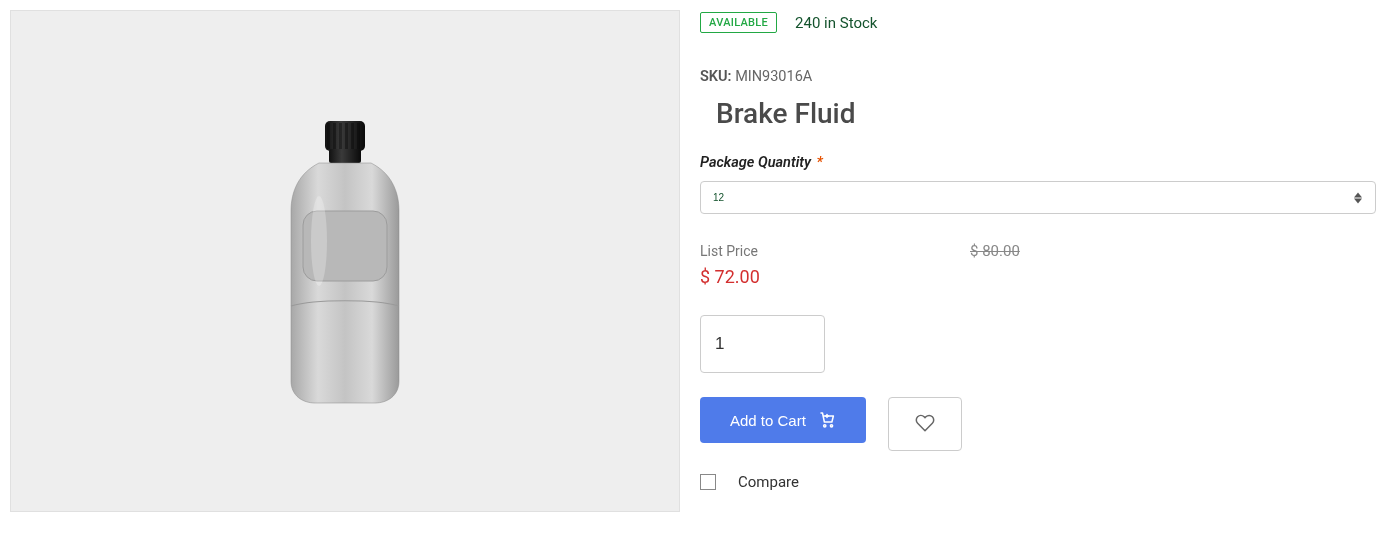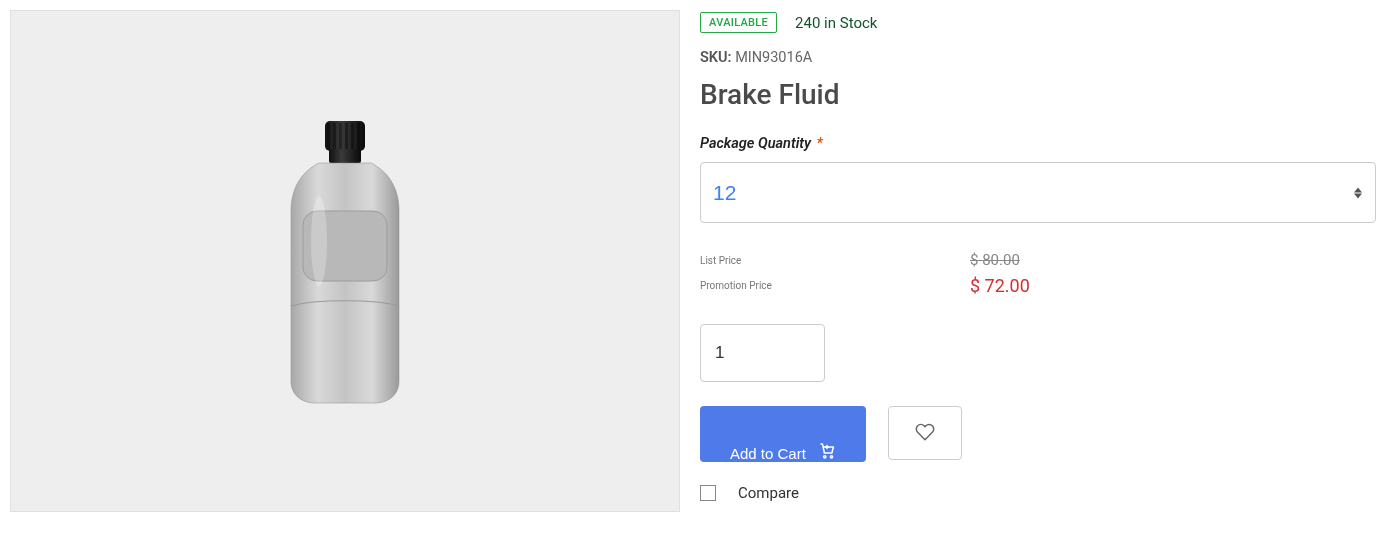--- a/index.html
+++ b/index.html
@@ -38,21 +38,21 @@
       height: 300px;
     }
     .right-col {
       flex: 1;
       padding-top: 2px;
     }
     .stock-row {
       display: flex;
       align-items: center;
       gap: 18px;
-      margin-bottom: 16px;
+      margin-bottom: 35px;
     }
     .available-badge {
       border: 1px solid #22a844;
       color: #22a844;
       font-size: 11px;
       letter-spacing: 0.3px;
       padding: 3px 8px;
       border-radius: 2px;
       font-weight: 500;
     }
@@ -66,21 +66,21 @@
       margin-bottom: 12px;
     }
     .meta-line b {
       font-weight: 600;
       color: #555;
     }
     .title {
       font-size: 28px;
       color: #4a4a4a;
       font-weight: 500;
-      margin: 10px 0 16px 0;
+      margin: 10px 0 16px 16px;
     }
     .pkg-section {
       margin-top: 24px;
     }
     .pkg-label {
       font-weight: 600;
       font-size: 14.5px;
       color: #222;
       margin-bottom: 10px;
       font-style: italic;
@@ -90,26 +90,26 @@
       margin-left: 2px;
     }
     .select-wrap {
       position: relative;
       width: 100%;
     }
     .select-box {
       width: 100%;
       border: 1px solid #ccc;
       border-radius: 4px;
-      padding: 18px 12px;
-      font-size: 21px;
+      padding: 10px 12px;
+      font-size: 10px;
       appearance: none;
       -webkit-appearance: none;
       background: #fff;
-      color: #3b82f6;
+      color: #14532d;
       cursor: pointer;
     }
     .select-caret {
       position: absolute;
       right: 14px;
       top: 50%;
       transform: translateY(-50%);
       pointer-events: none;
       display: flex;
       flex-direction: column;
@@ -131,21 +131,21 @@
       margin-top: 28px;
     }
     .price-row {
       display: flex;
       align-items: center;
       margin-bottom: 6px;
     }
     .price-label {
       width: 270px;
       color: #777;
-      font-size: 10px;
+      font-size: 14px;
     }
     .list-price-val {
       color: #888;
       font-size: 15px;
       text-decoration: line-through;
     }
     .promo-price-val {
       color: #d32f2f;
       font-size: 18px;
       font-weight: 400;
@@ -165,25 +165,25 @@
       gap: 22px;
       margin-top: 24px;
       align-items: stretch;
     }
     .add-cart-btn {
       background: #4f7bea;
       color: #fff;
       border: none;
       border-radius: 4px;
       padding: 0 30px;
-      height: 56px;
+      height: 46px;
       font-size: 15px;
       cursor: pointer;
       display: flex;
-      align-items: flex-end;
+      align-items: center;
       gap: 12px;
     }
     .cart-icon svg {
       width: 18px;
       height: 18px;
       stroke: #fff;
       fill: none;
     }
     .wish-btn {
       width: 74px;
@@ -302,21 +302,20 @@
         </div>
       </div>
     </div>
 
     <div class="price-block">
       <div class="price-row">
         <span class="price-label">List Price</span>
         <span class="list-price-val">$ 80.00</span>
       </div>
       <div class="price-row">
-        <span class="price-label">Promotion Price</span>
         <span class="promo-price-val">$ 72.00</span>
       </div>
     </div>
 
     <input class="qty-input" type="text" value="1" style="">
 
     <div class="action-row">
       <button class="add-cart-btn">
         <span>Add to Cart</span>
         <span class="cart-icon">

